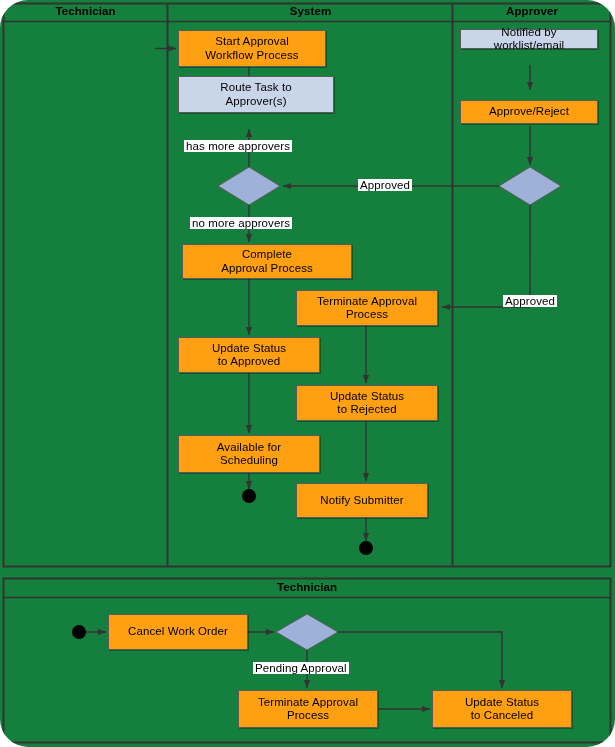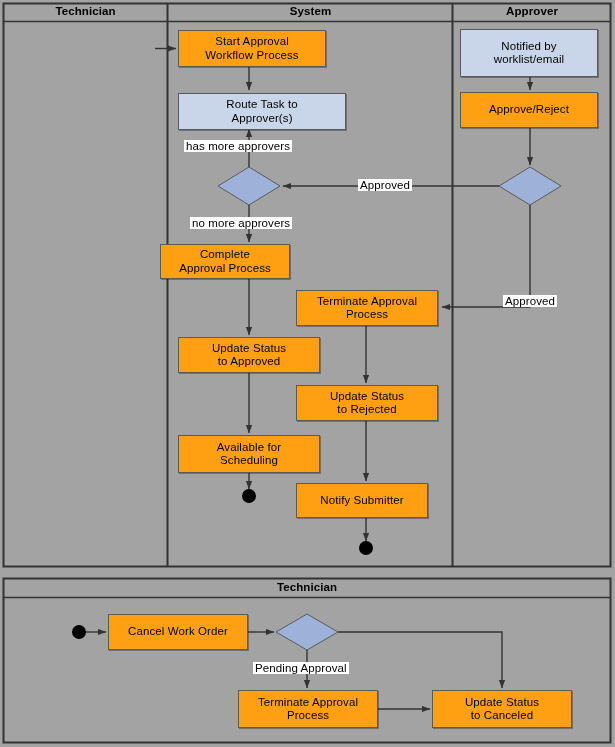--- a/index.html
+++ b/index.html
@@ -5,22 +5,23 @@
   * { box-sizing: border-box; }
   html, body {
     margin: 0; padding: 0;
     background: #ffffff;
     font-family: "Liberation Sans", sans-serif;
   }
   #canvas {
     position: relative;
     width: 615px;
     height: 747px;
-    background: #a3a3a3;
+    background: #15803d;
     overflow: hidden;
+    border-radius: 28px;
   }
   svg.layer {
     position: absolute;
     top: 0; left: 0;
     width: 615px; height: 747px;
     pointer-events: none;
   }
   .node {
     position: absolute;
     display: flex;
@@ -127,37 +128,37 @@
   </svg>
 
   <div class="lane-title" style="left:4px; top:5px; width:163px;">Technician</div>
   <div class="lane-title" style="left:169px; top:5px; width:283px;">System</div>
   <div class="lane-title" style="left:454px; top:5px; width:156px;">Approver</div>
   <div class="lane-title" style="left:4px; top:581px; width:606px;">Technician</div>
 
 
   <div class="node action" style="left:178px; top:30px; width:148px; height:37px;">Start Approval
 Workflow Process</div>
-  <div class="node passive" style="left:178px; top:93px; width:168px; height:37px;">Route Task to
+  <div class="node passive" style="left:178px; top:76px; width:156px; height:37px;">Route Task to
 Approver(s)</div>
-  <div class="node action" style="left:160px; top:244px; width:130px; height:35px;">Complete
+  <div class="node action" style="left:182px; top:244px; width:170px; height:35px;">Complete
 Approval Process</div>
   <div class="node action" style="left:178px; top:337px; width:142px; height:36px;">Update Status
 to Approved</div>
   <div class="node action" style="left:178px; top:435px; width:142px; height:38px;">Available for
 Scheduling</div>
   <div class="node action" style="left:296px; top:290px; width:142px; height:36px;">Terminate Approval
 Process</div>
   <div class="node action" style="left:296px; top:385px; width:142px; height:36px;">Update Status
 to Rejected</div>
   <div class="node action" style="left:296px; top:483px; width:132px; height:35px;">Notify Submitter</div>
 
-  <div class="node passive" style="left:460px; top:29px; width:138px; height:48px;">Notified by
+  <div class="node passive" style="left:460px; top:29px; width:138px; height:20px;">Notified by
 worklist/email</div>
-  <div class="node action" style="left:460px; top:92px; width:138px; height:36px;">Approve/Reject</div>
+  <div class="node action" style="left:460px; top:100px; width:138px; height:24px;">Approve/Reject</div>
 
   <div class="node action" style="left:108px; top:614px; width:140px; height:36px;">Cancel Work Order</div>
   <div class="node action" style="left:238px; top:690px; width:140px; height:38px;">Terminate Approval
 Process</div>
   <div class="node action" style="left:432px; top:690px; width:140px; height:38px;">Update Status
 to Canceled</div>
 
   <div class="edge-label" style="left:184px; top:140px;">has more approvers</div>
   <div class="edge-label" style="left:190px; top:217px;">no more approvers</div>
   <div class="edge-label" style="left:358px; top:179px;">Approved</div>

